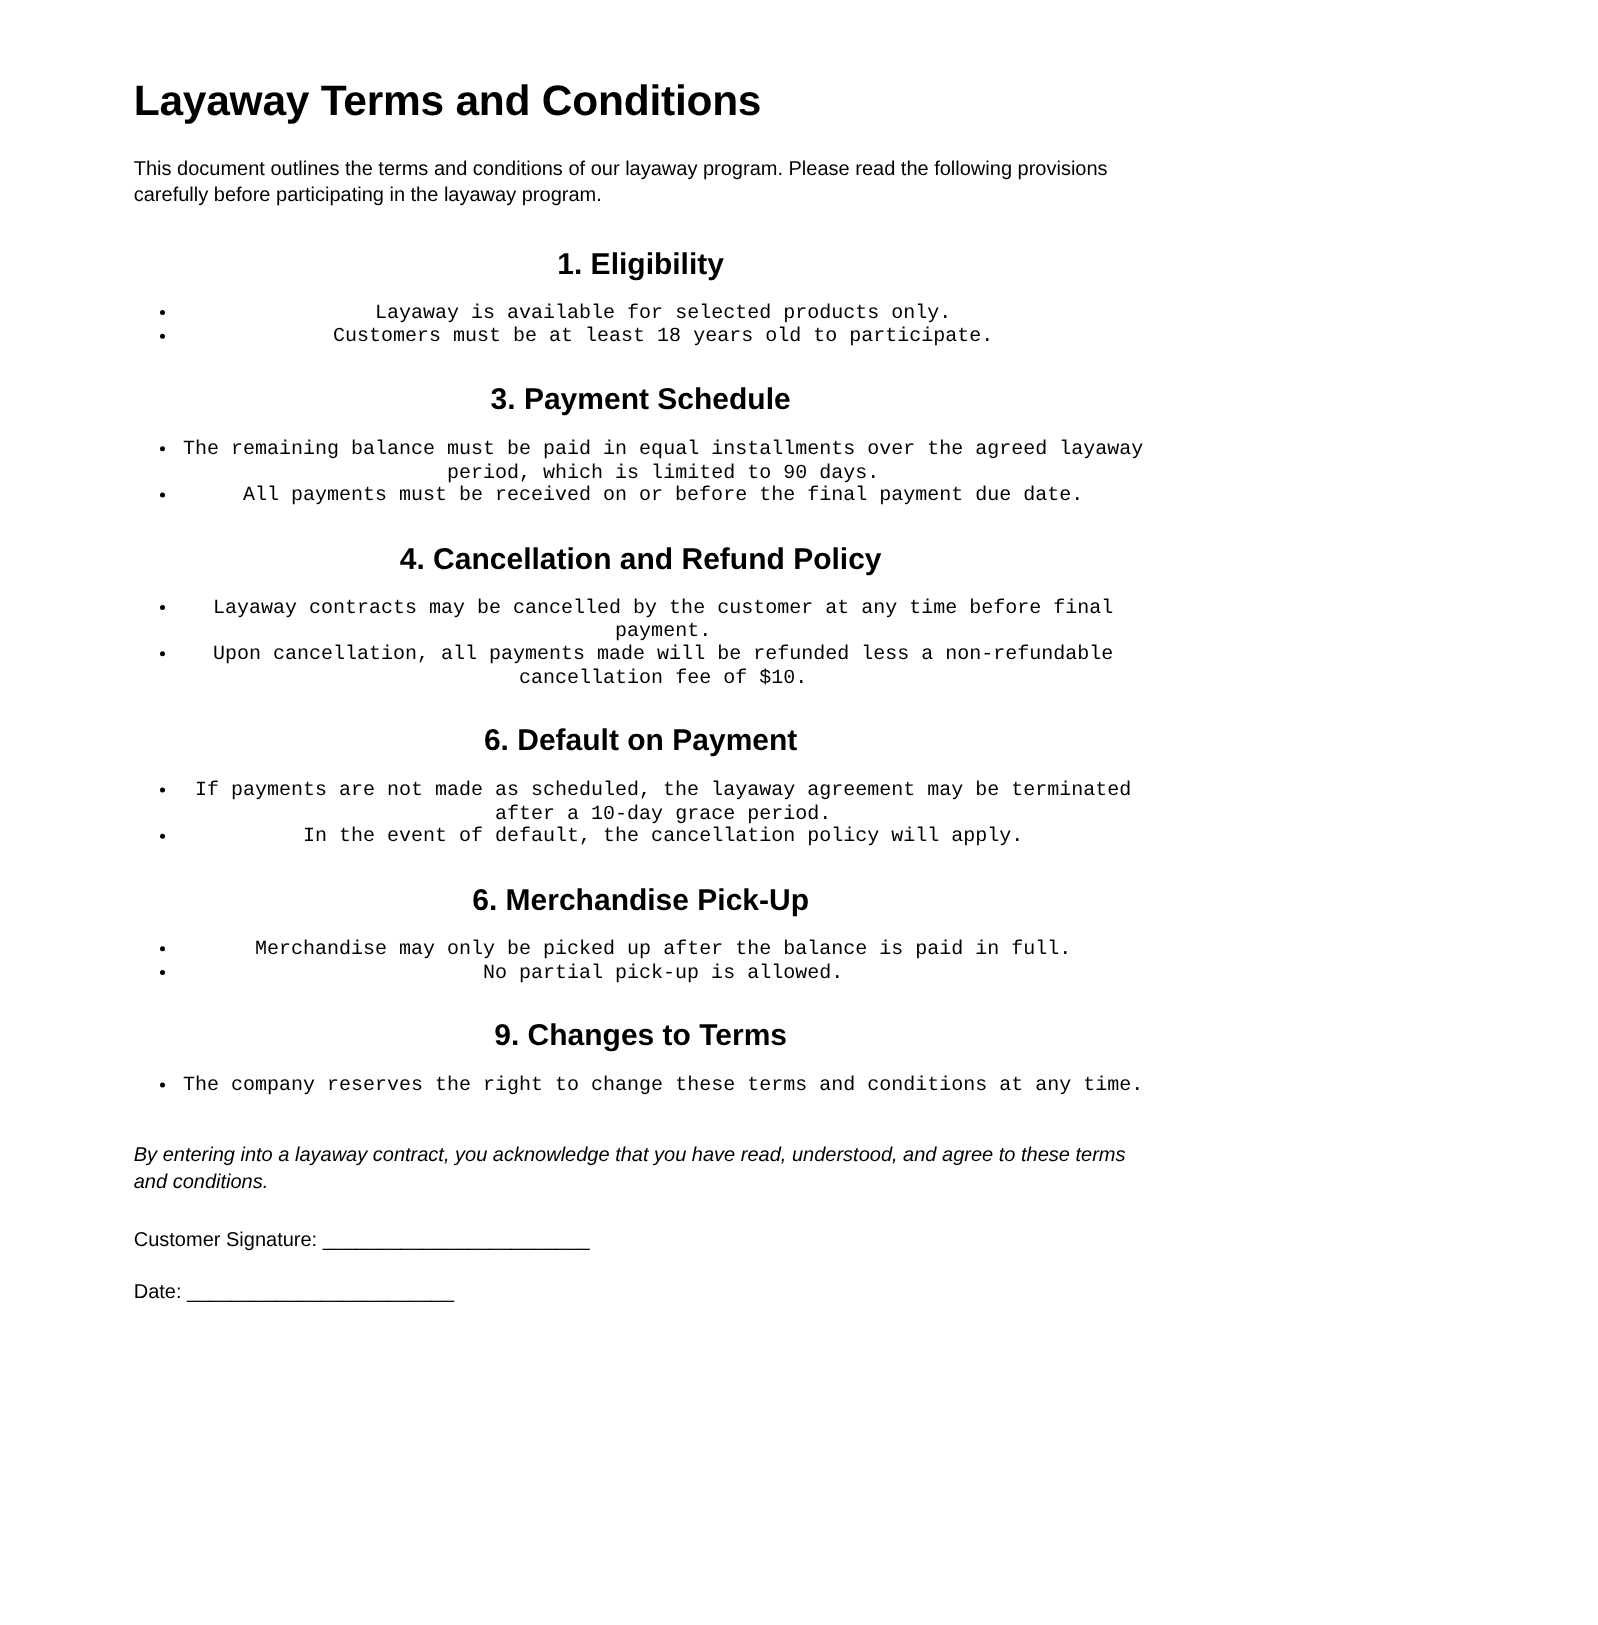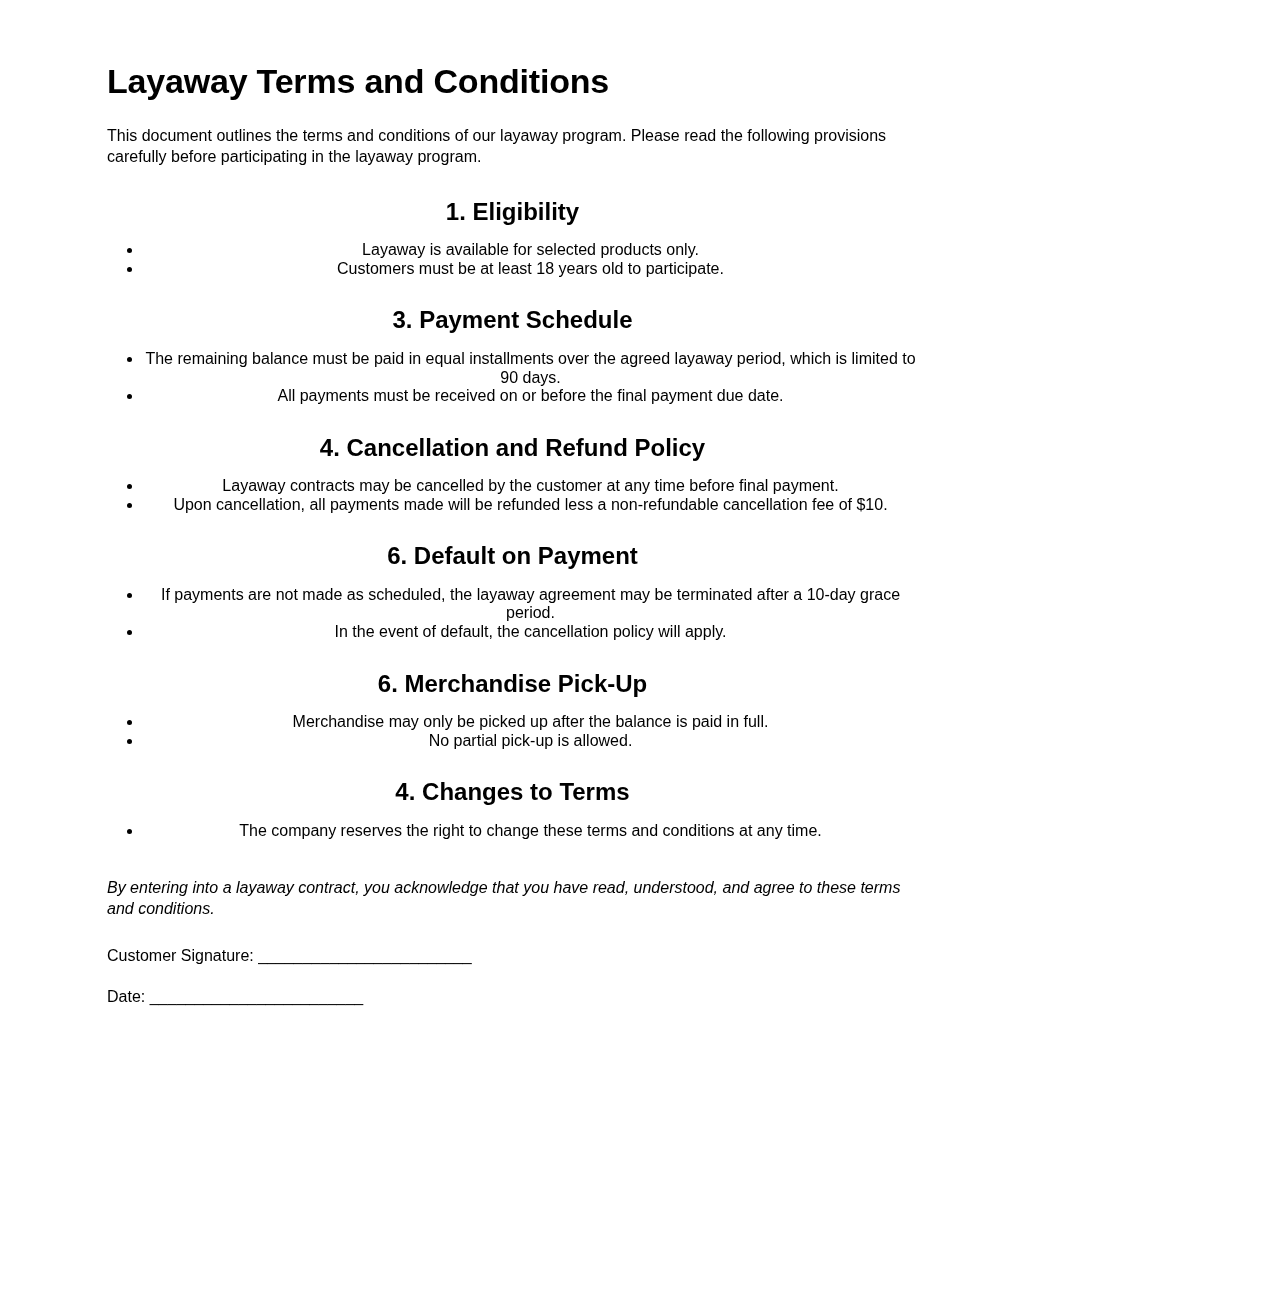--- a/index.html
+++ b/index.html
@@ -45,20 +45,21 @@
   .section + .section .section-heading {
     margin-top: 0;
   }
   .section {
     padding-bottom: 28px;
   }
   ul.bullets {
     margin: 0;
     padding: 0 0 0 36px;
     list-style-type: disc;
+    font-family: Liberation Mono, monospace;
   }
   ul.bullets li {
     font-size: 16px;
     line-height: 1.16;
     margin: 0;
     padding: 0;
   }
   .closing {
     font-size: 16px;
     line-height: 1.3;
@@ -118,21 +119,21 @@
 
     <section class="section">
       <h2 class="section-heading">6. Merchandise Pick-Up</h2>
       <ul class="bullets">
         <li>Merchandise may only be picked up after the balance is paid in full.</li>
         <li>No partial pick-up is allowed.</li>
       </ul>
     </section>
 
     <section class="section">
-      <h2 class="section-heading">4. Changes to Terms</h2>
+      <h2 class="section-heading">9. Changes to Terms</h2>
       <ul class="bullets">
         <li>The company reserves the right to change these terms and conditions at any time.</li>
       </ul>
     </section>
 
   </div>
 
   <p class="closing">By entering into a layaway contract, you acknowledge that you have read, understood, and agree to these terms and conditions.</p>
 
   <div class="sig-line"><span>Customer Signature: </span><span>________________________</span></div>

